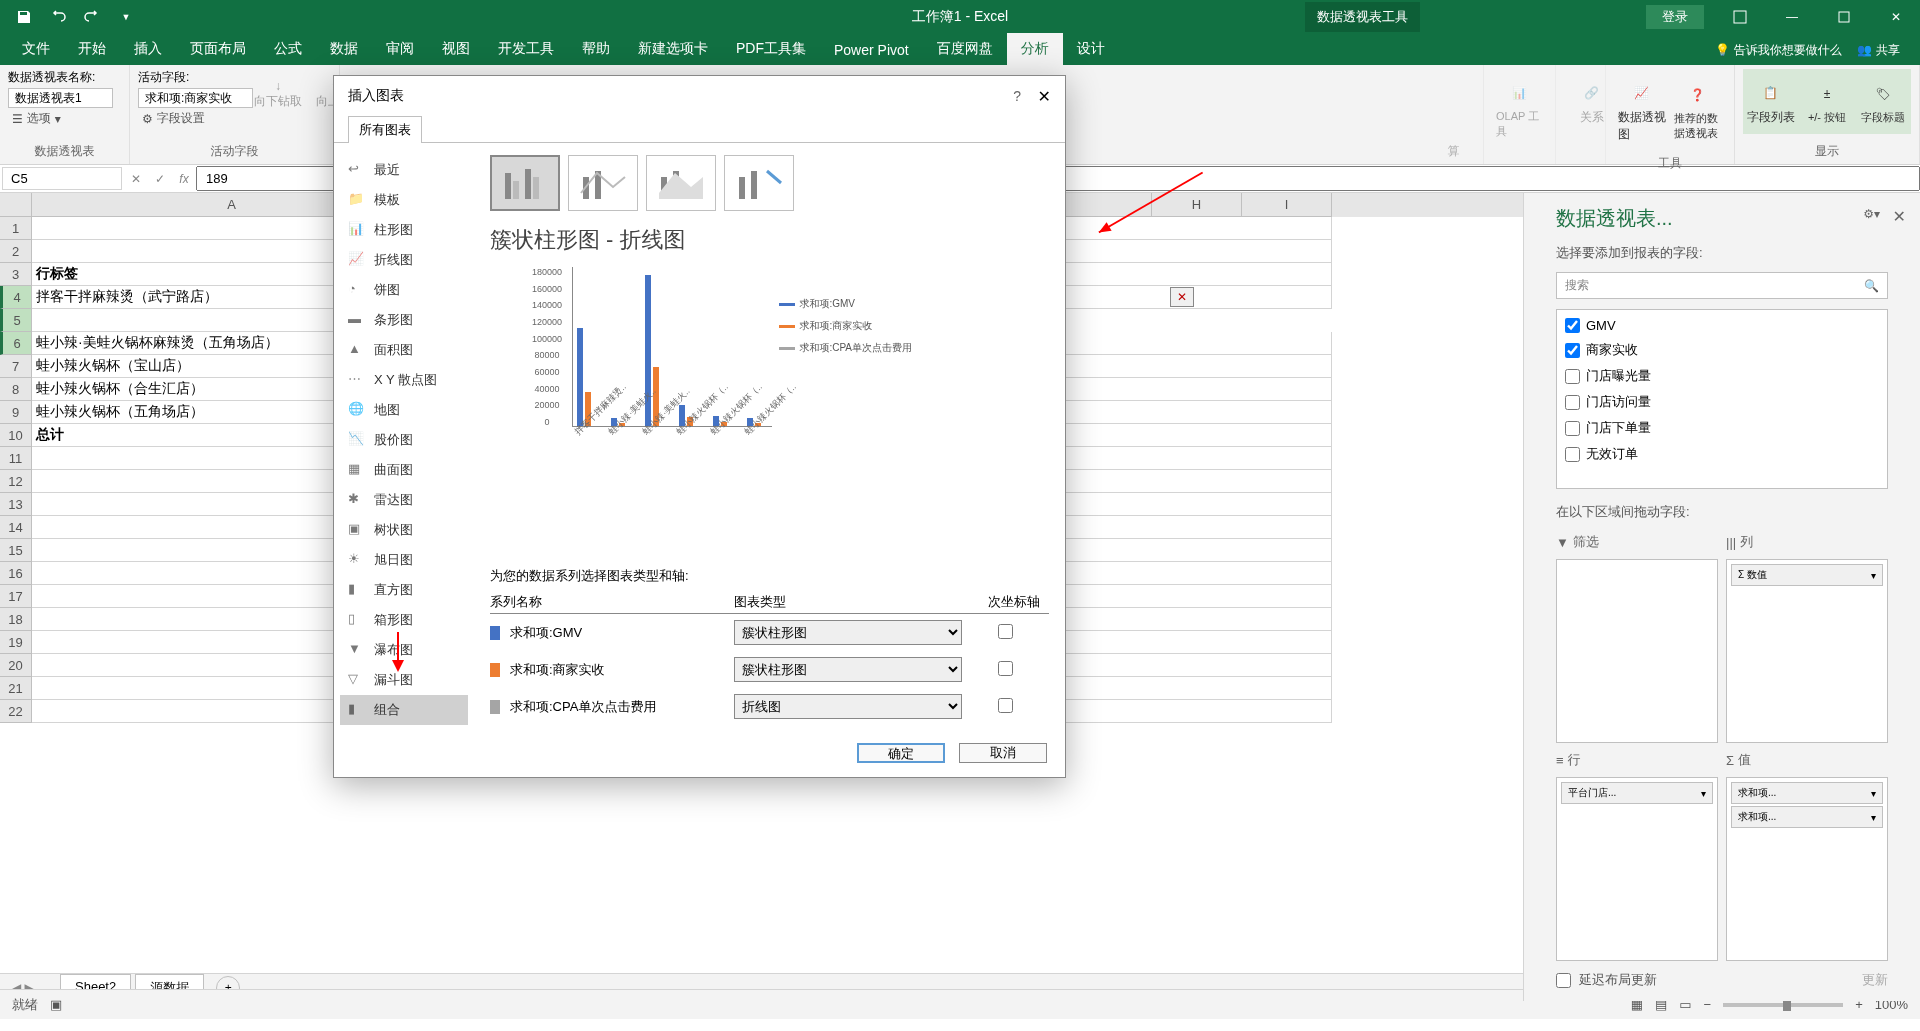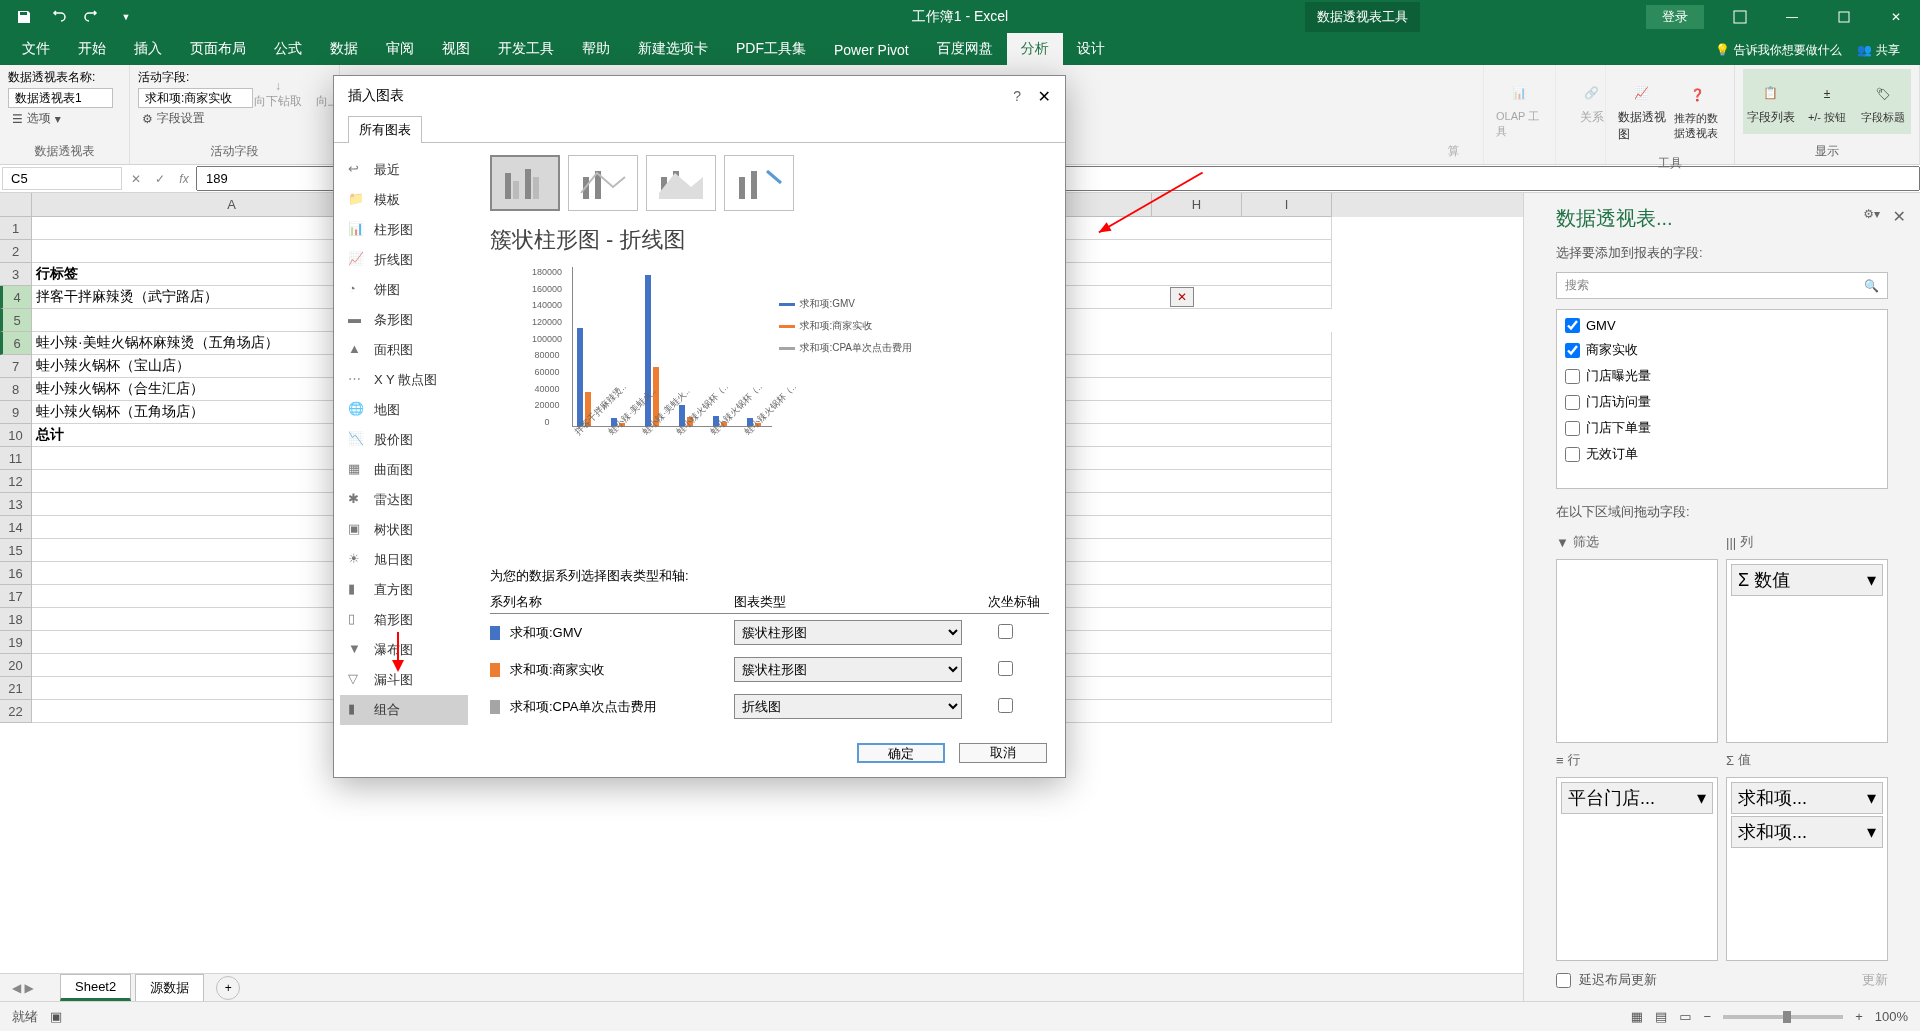--- a/index.html
+++ b/index.html
@@ -32,35 +32,35 @@
 .rownum-corner{width:32px;background:#e6e6e6;border-right:1px solid #c0c0c0;border-bottom:1px solid #c0c0c0}
 .col-h{border-right:1px solid #c0c0c0;border-bottom:1px solid #c0c0c0;text-align:center;font-size:13px;color:#555;line-height:24px}
 .grid-rows{display:flex;flex-direction:column}
 .grow{display:flex;height:23px}
 .rownum{width:32px;background:#e6e6e6;border-right:1px solid #c0c0c0;border-bottom:1px solid #c0c0c0;text-align:center;font-size:13px;color:#555;line-height:23px}
 .cell{border-right:1px solid #d4d4d4;border-bottom:1px solid #d4d4d4;padding:2px 4px;font-size:14px;white-space:nowrap;overflow:visible;display:flex;align-items:center}
 .sheet-tabs{position:absolute;bottom:30px;left:0;right:341px;height:28px;background:#f3f3f3;border-top:1px solid #d4d4d4;display:flex;align-items:center;padding-left:60px;gap:4px}
 .stab{padding:4px 14px;font-size:13px;border:1px solid #c0c0c0;background:#fff}
 .stab.active{border-bottom:3px solid #217346}
 .stab-add{width:24px;height:24px;border:1px solid #c0c0c0;border-radius:50%;display:flex;align-items:center;justify-content:center;margin-left:8px}
-.statusbar{position:absolute;bottom:0;left:0;right:0;height:30px;background:#f3f3f3;border-top:1px solid #d4d4d4;display:flex;align-items:center;padding:0 12px;font-size:13px;color:#555}
+.statusbar{position:absolute;bottom:12px;left:0;right:0;height:30px;background:#f3f3f3;border-top:1px solid #d4d4d4;display:flex;align-items:center;padding:0 12px;font-size:13px;color:#555}
 .sb-right{margin-left:auto;display:flex;align-items:center;gap:12px}
 .zoom-slider{width:120px;height:4px;background:#c0c0c0;position:relative}
 .zoom-thumb{position:absolute;left:50%;top:-4px;width:8px;height:12px;background:#888}
 .field-pane{position:absolute;top:193px;right:0;bottom:30px;width:397px;background:#f3f3f3;border-left:1px solid #d4d4d4;display:flex;flex-direction:column;padding:12px 32px}
 .fp-title{font-size:20px;color:#217346;font-weight:500}
 .fp-close{position:absolute;right:14px;top:14px;font-size:16px;color:#666}
 .fp-sub{font-size:13px;color:#555;margin-top:12px}
 .fp-search{margin-top:10px;border:1px solid #c0c0c0;background:#fff;padding:4px 8px;display:flex;align-items:center;color:#888}
 .fp-fields{margin-top:10px;border:1px solid #c0c0c0;background:#fff;flex:0 0 180px;overflow-y:auto;padding:4px}
 .fp-field{padding:4px;display:flex;align-items:center;gap:6px;font-size:13px}
 .fp-areas{margin-top:12px;flex:1;display:grid;grid-template-columns:1fr 1fr;grid-template-rows:auto 1fr auto 1fr;gap:8px}
 .fp-area-lbl{font-size:13px;color:#666;display:flex;align-items:center;gap:4px}
 .fp-area-box{background:#fff;border:1px solid #c0c0c0;min-height:60px;padding:2px}
-.fp-item{background:#f0f0f0;border:1px solid #c0c0c0;padding:3px 6px;font-size:18px;margin:2px;display:flex;align-items:center;justify-content:space-between}
+.fp-item{background:#f0f0f0;border:1px solid #c0c0c0;padding:3px 6px;font-size:10px;margin:2px;display:flex;align-items:center;justify-content:space-between}
 .fp-bottom{margin-top:10px;display:flex;align-items:center;gap:8px;font-size:13px;color:#555}
 .dialog{position:absolute;top:75px;left:333px;width:733px;height:703px;background:#fff;border:1px solid #888;box-shadow:0 8px 32px rgba(0,0,0,.3);z-index:100}
 .dlg-title{height:40px;display:flex;align-items:center;padding:0 14px;font-size:14px;position:relative}
 .dlg-close{position:absolute;right:14px;font-size:16px}
 .dlg-help{position:absolute;right:44px;font-size:14px;color:#666}
 .dlg-tab{border:1px solid #c0c0c0;border-bottom:none;padding:4px 10px;font-size:13px;margin-left:14px;background:#fff;display:inline-block}
 .dlg-tabline{border-bottom:1px solid #c0c0c0;margin-top:-1px}
 .dlg-body{display:flex;height:590px}
 .dlg-side{width:140px;padding:12px 6px}
 .side-item{display:flex;align-items:center;gap:8px;padding:6px 8px;font-size:13px;color:#333}

